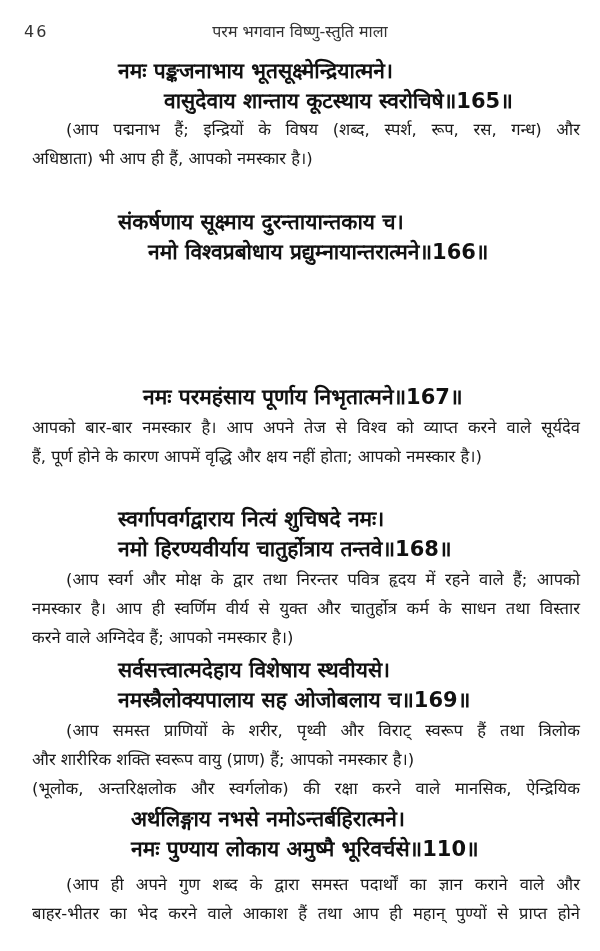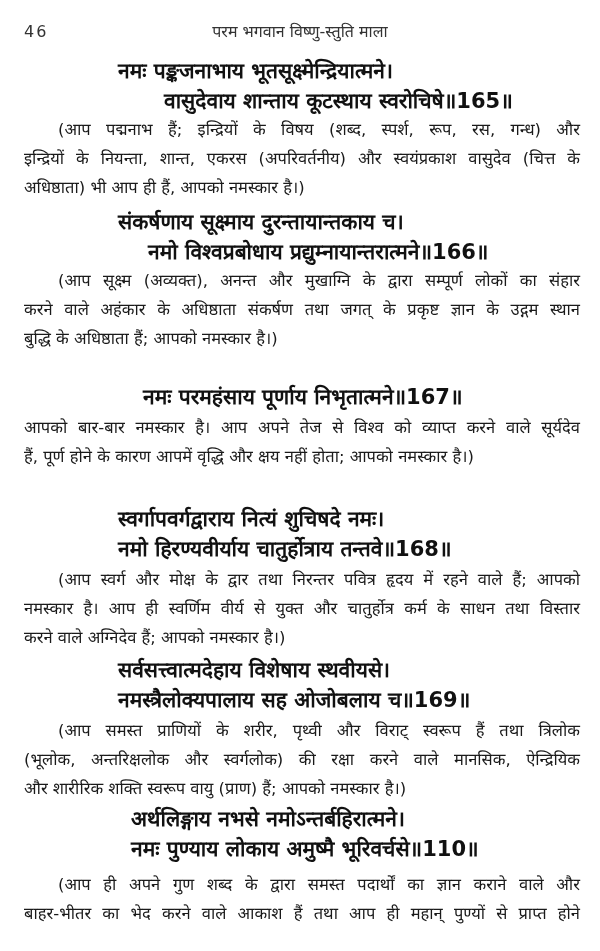--- a/index.html
+++ b/index.html
@@ -12,70 +12,64 @@
     .header { position: absolute; top: 20px; left: 24px; right: 24px; height: 26px; }
     .page-num { position: absolute; left: 0; top: 2px; font-size: 16px; letter-spacing: 2px; color: #333; }
     .running-title { position: absolute; left: 0; right: 0; text-align: center; font-size: 16px; color: #333; }
     .verse {
       position: absolute; font-weight: bold; font-size: 21px; color: #111; white-space: nowrap;
     }
     .prose {
       position: absolute; left: 24px; width: 556px; font-size: 16.5px; line-height: 29px;
       text-align: justify; color: #1a1a1a;
     }
-    .prose .line { display: block; white-space: nowrap; text-align-last: justify; text-align: justify; }
+    .prose .line { display: block; white-space: nowrap; text-align-last: justify; text-align: justify; margin-left: 8px; }
     .prose .line.last { text-align-last: left; }
     .prose .line.indent { padding-left: 34px; }
   </style>
 </head>
 <body>
 
 <div class="page">
 
   <div class="header">
     <span class="page-num">46</span>
     <div class="running-title">परम भगवान विष्णु-स्तुति माला</div>
   </div>
 
   <div class="verse" style="left:118px; top:56px;">नमः पङ्कजनाभाय भूतसूक्ष्मेन्द्रियात्मने।</div>
   <div class="verse" style="left:118px; top:86px;margin-left:46px;">वासुदेवाय शान्ताय कूटस्थाय स्वरोचिषे॥165॥</div>
   <div class="prose" style="top:115px;">
     <span class="line indent">(आप पद्मनाभ हैं; इन्द्रियों के विषय (शब्द, स्पर्श, रूप, रस, गन्ध) और</span>
-    <span class="line">इन्द्रियों के नियन्ता, शान्त, एकरस (अपरिवर्तनीय) और स्वयंप्रकाश वासुदेव (चित्त के</span>
     <span class="line last">अधिष्ठाता) भी आप ही हैं, आपको नमस्कार है।)</span>
   </div>
 
   <div class="verse" style="left:118px; top:207px;text-align:center;">संकर्षणाय सूक्ष्माय दुरन्तायान्तकाय च।</div>
   <div class="verse" style="left:118px; top:237px;margin-left:30px;">नमो विश्वप्रबोधाय प्रद्युम्नायान्तरात्मने॥166॥</div>
-  <div class="prose" style="top:266px;">
-    <span class="line indent">(आप सूक्ष्म (अव्यक्त), अनन्त और मुखाग्नि के द्वारा सम्पूर्ण लोकों का संहार</span>
-    <span class="line">करने वाले अहंकार के अधिष्ठाता संकर्षण तथा जगत् के प्रकृष्ट ज्ञान के उद्गम स्थान</span>
-    <span class="line last">बुद्धि के अधिष्ठाता हैं; आपको नमस्कार है।)</span>
-  </div>
 
   <div class="verse" style="left:143px; top:382px;">नमः परमहंसाय पूर्णाय निभृतात्मने॥167॥</div>
   <div class="prose" style="top:413px;">
     <span class="line">आपको बार-बार नमस्कार है। आप अपने तेज से विश्व को व्याप्त करने वाले सूर्यदेव</span>
     <span class="line last">हैं, पूर्ण होने के कारण आपमें वृद्धि और क्षय नहीं होता; आपको नमस्कार है।)</span>
   </div>
 
   <div class="verse" style="left:118px; top:504px;">स्वर्गापवर्गद्वाराय नित्यं शुचिषदे नमः।</div>
   <div class="verse" style="left:118px; top:534px;">नमो हिरण्यवीर्याय चातुर्होत्राय तन्तवे॥168॥</div>
   <div class="prose" style="top:565px;">
     <span class="line indent">(आप स्वर्ग और मोक्ष के द्वार तथा निरन्तर पवित्र हृदय में रहने वाले हैं; आपको</span>
     <span class="line">नमस्कार है। आप ही स्वर्णिम वीर्य से युक्त और चातुर्होत्र कर्म के साधन तथा विस्तार</span>
     <span class="line last">करने वाले अग्निदेव हैं; आपको नमस्कार है।)</span>
   </div>
 
   <div class="verse" style="left:118px; top:655px;">सर्वसत्त्वात्मदेहाय विशेषाय स्थवीयसे।</div>
   <div class="verse" style="left:118px; top:685px;">नमस्त्रैलोक्यपालाय सह ओजोबलाय च॥169॥</div>
   <div class="prose" style="top:716px;">
     <span class="line indent">(आप समस्त प्राणियों के शरीर, पृथ्वी और विराट् स्वरूप हैं तथा त्रिलोक</span>
+    <span class="line last">और शारीरिक शक्ति स्वरूप वायु (प्राण) हैं; आपको नमस्कार है।)</span>
     <span class="line">(भूलोक, अन्तरिक्षलोक और स्वर्गलोक) की रक्षा करने वाले मानसिक, ऐन्द्रियिक</span>
-    <span class="line last">और शारीरिक शक्ति स्वरूप वायु (प्राण) हैं; आपको नमस्कार है।)</span>
   </div>
 
   <div class="verse" style="left:131px; top:804px;">अर्थलिङ्गाय नभसे नमोऽन्तर्बहिरात्मने।</div>
   <div class="verse" style="left:131px; top:834px;">नमः पुण्याय लोकाय अमुष्मै भूरिवर्चसे॥110॥</div>
   <div class="prose" style="top:870px;">
     <span class="line indent">(आप ही अपने गुण शब्द के द्वारा समस्त पदार्थों का ज्ञान कराने वाले और</span>
     <span class="line">बाहर-भीतर का भेद करने वाले आकाश हैं तथा आप ही महान् पुण्यों से प्राप्त होने</span>
   </div>
 
 </div>

